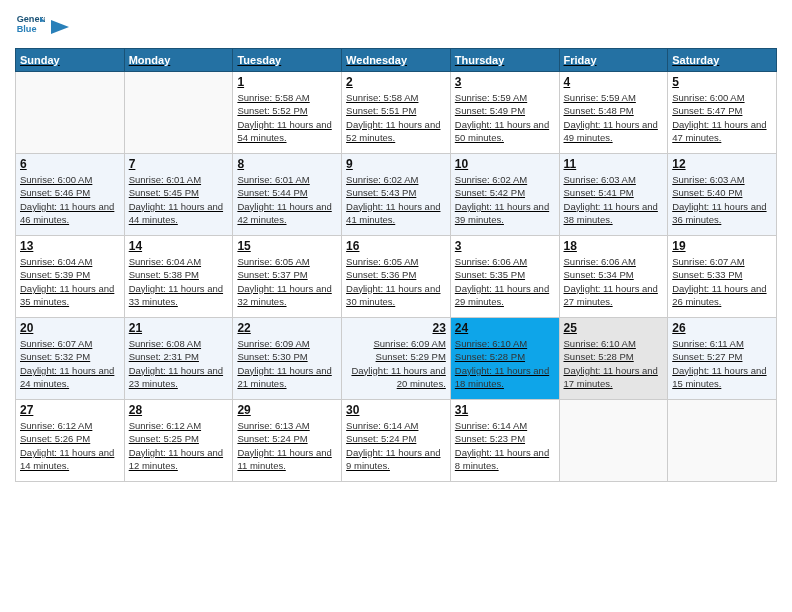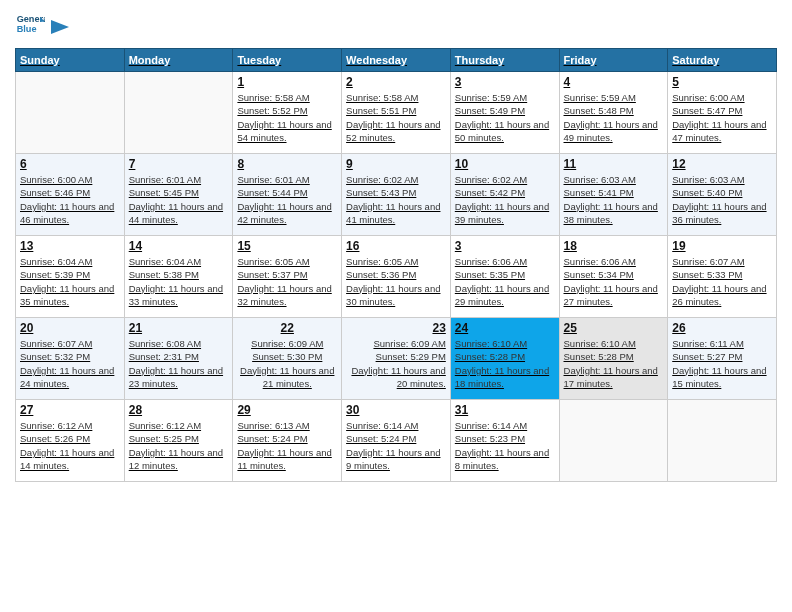--- a/index.html
+++ b/index.html
@@ -255,21 +255,21 @@
             <div class="day-info" style="white-space: pre-line;">Sunrise: 6:07 AM
 Sunset: 5:32 PM
 Daylight: 11 hours and 24 minutes.</div>
           </td>
           <td style="background: rgb(240, 245, 251);">
             <span class="day-number">21</span>
             <div class="day-info" style="white-space: pre-line;">Sunrise: 6:08 AM
 Sunset: 2:31 PM
 Daylight: 11 hours and 23 minutes.</div>
           </td>
-          <td style="background: rgb(240, 245, 251); text-align: center;">
+          <td style="background: rgb(240, 245, 251);">
             <span class="day-number">22</span>
             <div class="day-info" style="white-space: pre-line;">Sunrise: 6:09 AM
 Sunset: 5:30 PM
 Daylight: 11 hours and 21 minutes.</div>
           </td>
           <td style="background: rgb(240, 245, 251); text-align: right;">
             <span class="day-number">23</span>
             <div class="day-info" style="white-space: pre-line;">Sunrise: 6:09 AM
 Sunset: 5:29 PM
 Daylight: 11 hours and 20 minutes.</div>

